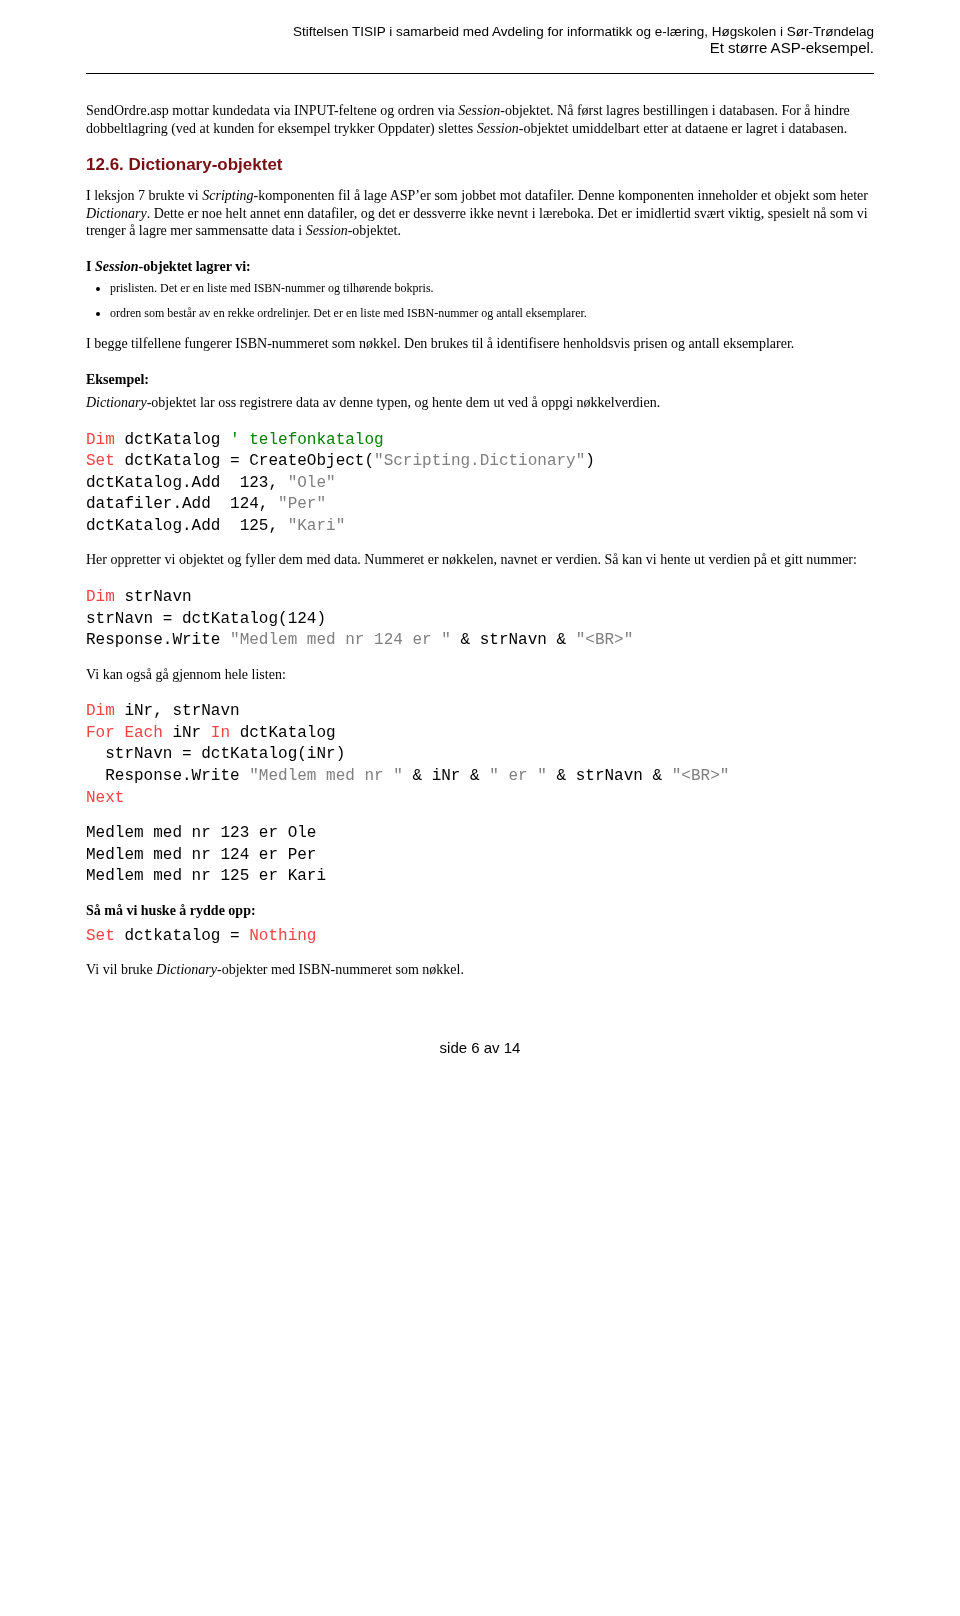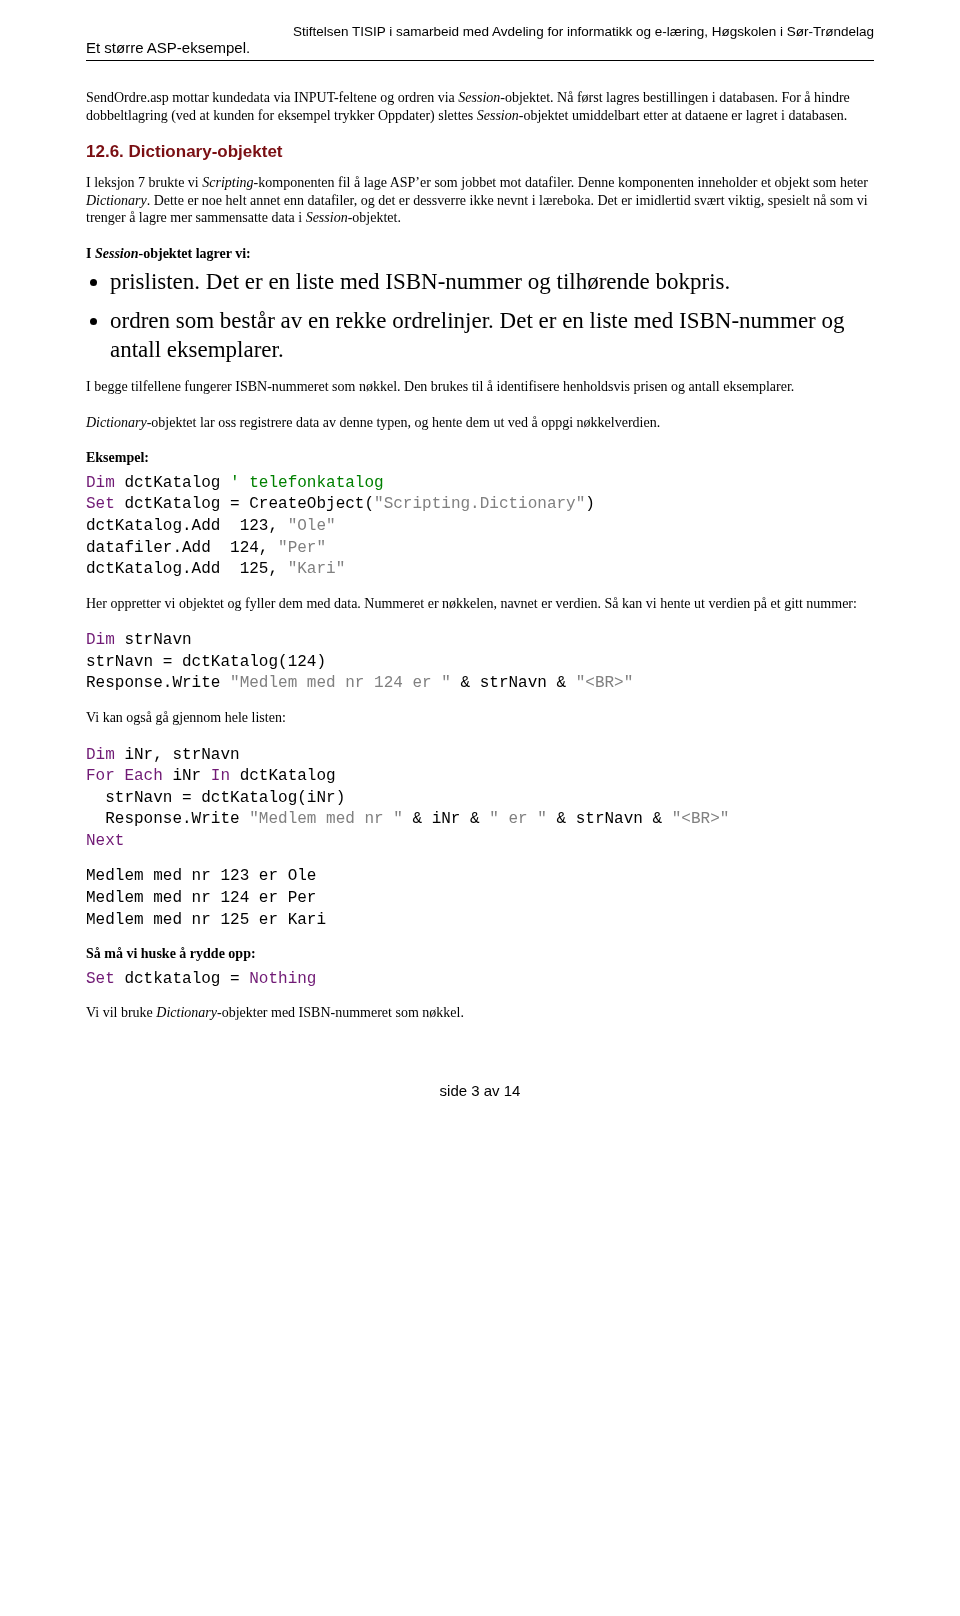--- a/index.html
+++ b/index.html
@@ -17,22 +17,22 @@
   }
   .header-line1 {
     font-family: Arial, Helvetica, sans-serif;
     font-size: 13.5px;
     text-align: right;
     margin: 0;
   }
   .header-line2 {
     font-family: Arial, Helvetica, sans-serif;
     font-size: 15px;
-    text-align: left;
-    margin: 0 0 4px 0;
+    text-align: right;
+    margin: 0 0 17px 0;
   }
   hr.header-rule {
     border: none;
     border-top: 1.5px solid #000;
     margin: 0 0 28px 0;
   }
   .body-para {
     font-size: 14px;
     line-height: 1.25;
     margin: 0 0 18px 0;
@@ -47,32 +47,32 @@
     font-weight: bold;
     color: #7a0f13;
     margin: 10px 0 12px 0;
   }
   .italic { font-style: italic; }
   ul.bullets {
     margin: 0 0 14px 0;
     padding-left: 24px;
   }
   ul.bullets li {
-    font-size: 23px;
+    font-size: 12px;
     line-height: 1.25;
     margin-bottom: 10px;
   }
   .code {
     font-family: "Courier New", Courier, monospace;
     font-size: 16px;
     line-height: 1.35;
     white-space: pre;
     margin: 0 0 14px 0;
   }
-  .code .kw   { color: #701a75; }
+  .code .kw   { color: #ef4444; }
   .code .cm   { color: #008000; margin-top: 14px; }
   .code .str  { color: #808080; }
   .footer {
     text-align: center;
     font-family: Arial, Helvetica, sans-serif;
     font-size: 15px;
     margin-top: 60px;
   }
 </style>
 </head>
@@ -98,25 +98,25 @@
     <span>I </span><span class="italic">Session</span><span>-objektet lagrer vi:</span>
   </p>
 
   <ul class="bullets">
     <li>prislisten. Det er en liste med ISBN-nummer og tilhørende bokpris.</li>
     <li>ordren som består av en rekke ordrelinjer. Det er en liste med ISBN-nummer og antall eksemplarer.</li>
   </ul>
 
   <p class="body-para">I begge tilfellene fungerer ISBN-nummeret som nøkkel. Den brukes til å identifisere henholdsvis prisen og antall eksemplarer.</p>
 
+  <p class="body-para tight">Eksempel:</p>
+
   <p class="body-para">
     <span class="italic">Dictionary</span><span>-objektet lar oss registrere data av denne typen, og hente dem ut ved å oppgi nøkkelverdien.</span>
   </p>
-
-  <p class="body-para tight">Eksempel:</p>
 
   <div class="code"><span class="kw">Dim</span><span> dctKatalog </span><span class="cm">' telefonkatalog</span>
 <span class="kw">Set</span><span> dctKatalog = CreateObject(</span><span class="str">"Scripting.Dictionary"</span><span>)</span>
 <span>dctKatalog.Add  123, </span><span class="str">"Ole"</span>
 <span>datafiler.Add  124, </span><span class="str">"Per"</span>
 <span>dctKatalog.Add  125, </span><span class="str">"Kari"</span></div>
 
   <p class="body-para">Her oppretter vi objektet og fyller dem med data. Nummeret er nøkkelen, navnet er verdien. Så kan vi hente ut verdien på et gitt nummer:</p>
 
   <div class="code"><span class="kw">Dim</span><span> strNavn</span>
@@ -137,14 +137,14 @@
 <span>Medlem med nr 125 er Kari</span></div>
 
   <p class="body-para tight">Så må vi huske å rydde opp:</p>
 
   <div class="code"><span class="kw">Set</span><span> dctkatalog = </span><span class="kw">Nothing</span></div>
 
   <p class="body-para">
     <span>Vi vil bruke </span><span class="italic">Dictionary</span><span>-objekter med ISBN-nummeret som nøkkel.</span>
   </p>
 
-  <div class="footer">side 3 av 14</div>
+  <div class="footer">side 6 av 14</div>
 </div>
 
 </body></html>

